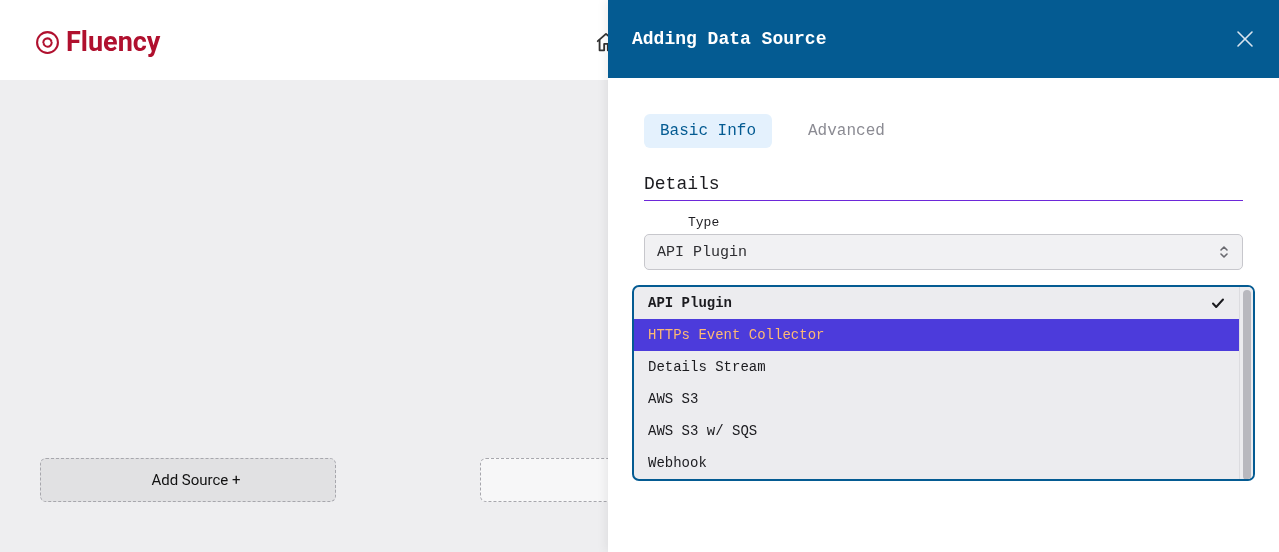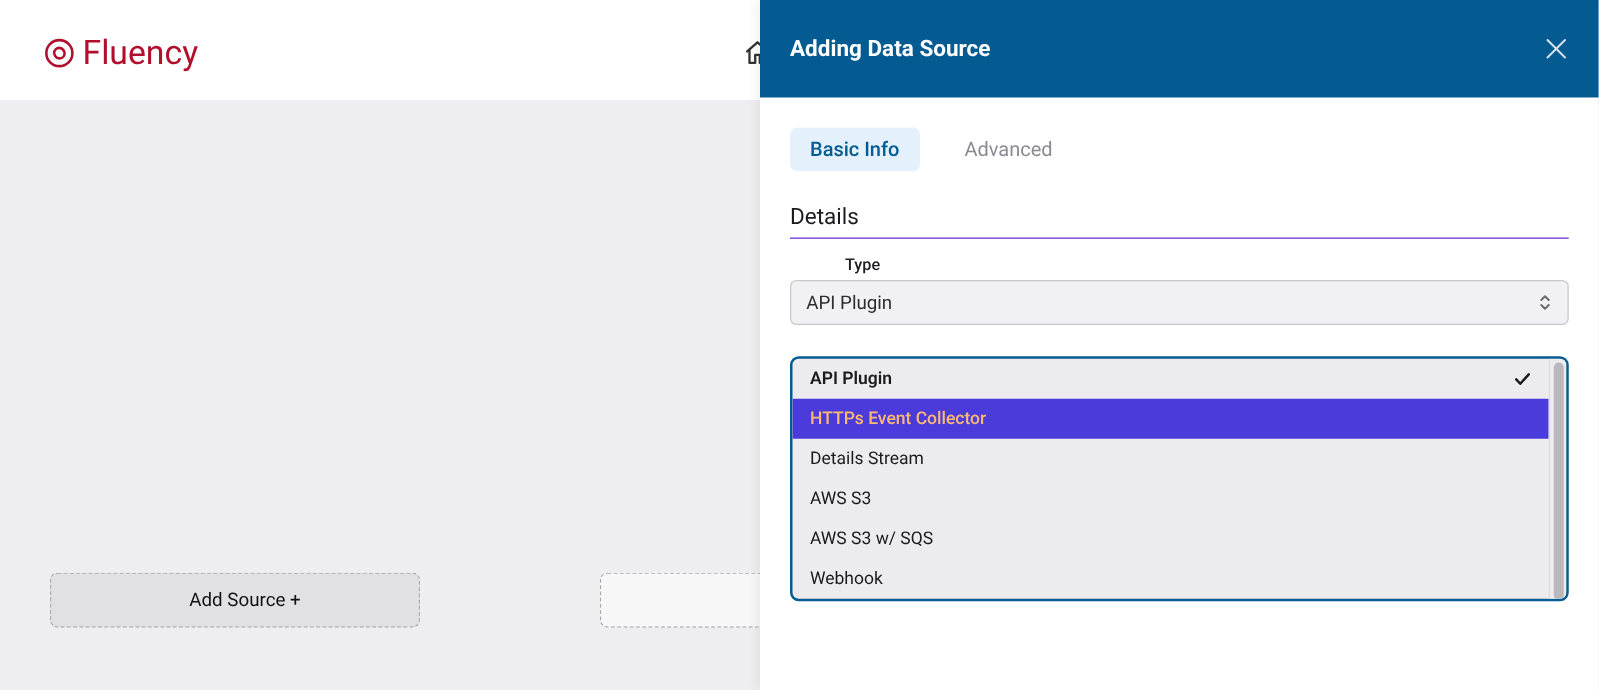--- a/index.html
+++ b/index.html
@@ -19,21 +19,21 @@
       align-items: center;
       gap: 6px;
     }
     .logo-mark {
       width: 25px;
       height: 25px;
       display: inline-block;
     }
     .logo-text {
       font-size: 27px;
-      font-weight: 400;
+      font-weight: 700;
       color: #b0102e;
     }
     .home-icon {
       position: absolute;
       top: 32px;
       left: 595px;
       width: 22px;
       height: 20px;
       color: #444;
     }
@@ -82,20 +82,21 @@
     .panel {
       position: absolute;
       top: 0;
       right: 0;
       width: 671px;
       height: 552px;
       background: #ffffff;
       box-shadow: -2px 0 10px rgba(0,0,0,0.07);
       display: flex;
       flex-direction: column;
+      font-family: Liberation Mono, monospace;
     }
     .panel-header {
       height: 78px;
       background: #045b92;
       color: #fff;
       display: flex;
       align-items: center;
       justify-content: space-between;
       padding: 0 24px;
     }
@@ -104,21 +105,21 @@
       font-weight: 700;
     }
     .panel-close {
       width: 20px;
       height: 20px;
       color: #d9e4ef;
       cursor: pointer;
     }
     
     .panel-body {
-      padding: 24px;
+      padding: 36px;
     }
     .tabs { display: flex; gap: 20px; }
     .tab {
       padding: 8px 16px;
       border-radius: 6px;
       font-size: 16px;
       cursor: pointer;
     }
     .tab.active {
       background: #e4f1fd;

